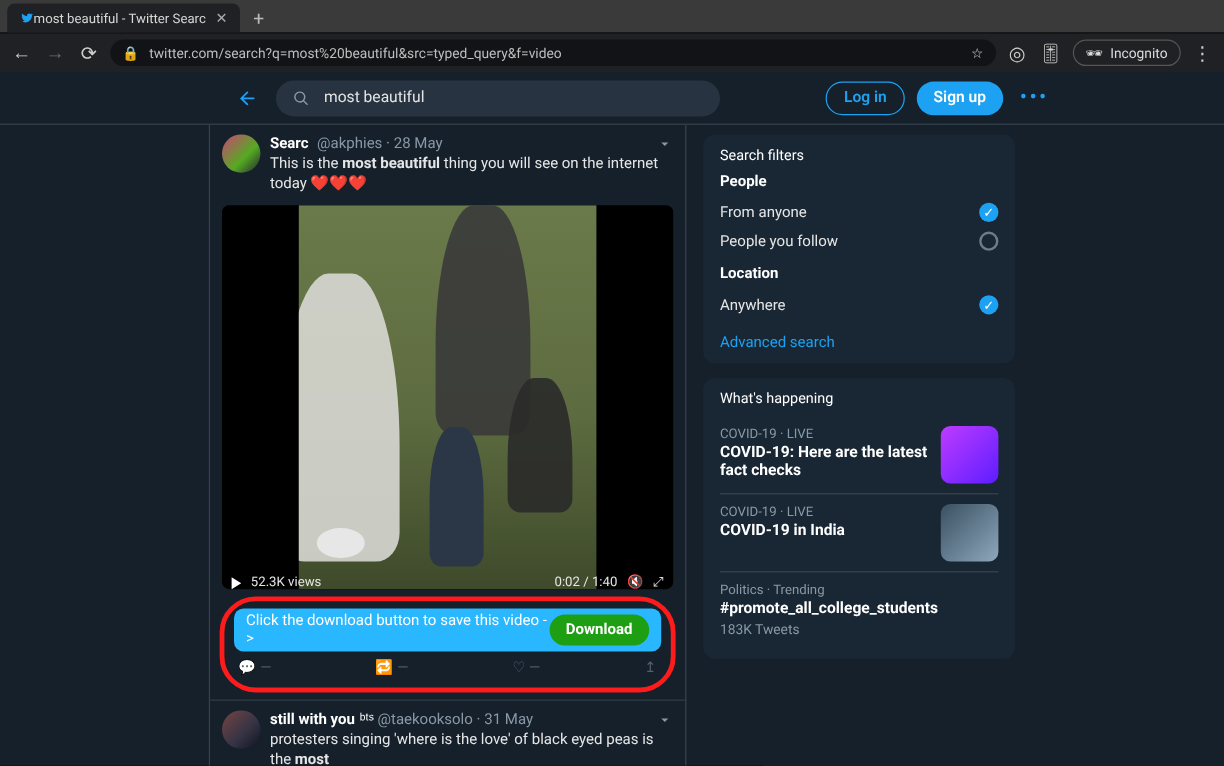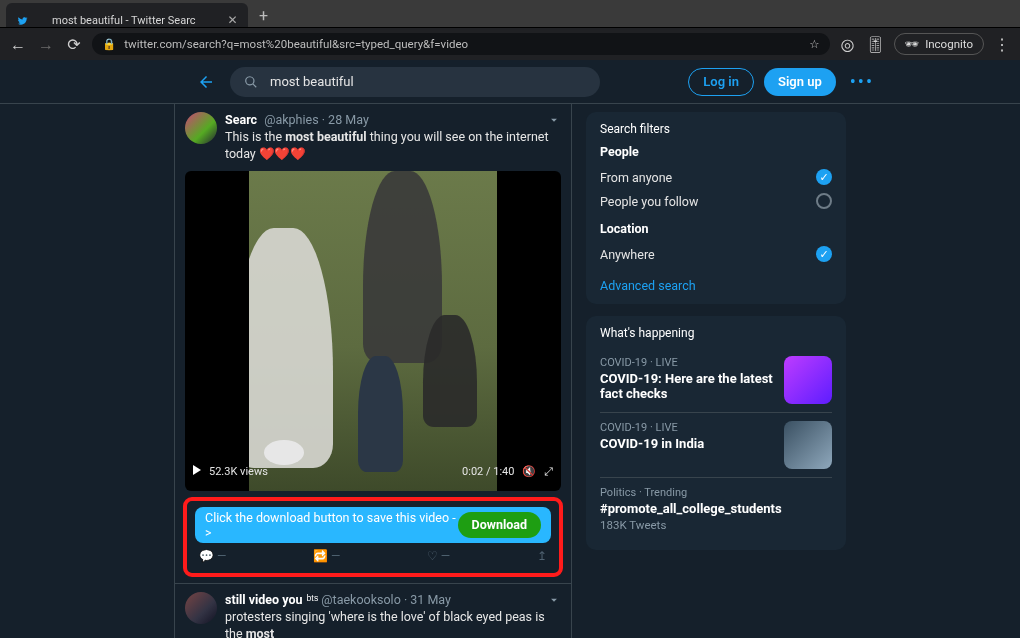--- a/index.html
+++ b/index.html
@@ -13,21 +13,21 @@
     --green:#1E9E12;
     --chrome-bar:#202124;
     --tab-strip:#3a3a3a;
     --omnibox:#111316;
   }
   *{box-sizing:border-box;font-family:-apple-system,BlinkMacSystemFont,"Segoe UI",Roboto,Arial,sans-serif;}
   body{margin:0;width:1020px;height:638px;background:#0b0d10;overflow:hidden;}
 
   
   .tab-strip{height:28px;background:var(--tab-strip);display:flex;align-items:flex-end;border-bottom:1px solid #000;}
-  .tab{height:24px;background:var(--chrome-bar);border-radius:6px 6px 0 0;display:flex;align-items:flex-end;gap:24px;padding:0 10px;margin-left:6px;min-width:170px;font-size:11px;color:#d7d7d7;}
+  .tab{height:24px;background:var(--chrome-bar);border-radius:6px 6px 0 0;display:flex;align-items:center;gap:0;padding:0 10px;margin-left:6px;min-width:170px;font-size:11px;color:#d7d7d7;}
   .tab svg{width:12px;height:12px;flex:0 0 auto;}
   .tab-close{font-size:12px;color:#aaa;margin-left:8px;}
   .new-tab{width:24px;height:24px;color:#bbb;display:flex;align-items:center;justify-content:center;font-size:16px;margin-left:4px;cursor:pointer;}
 
   
   .chrome-bar{height:32px;background:var(--chrome-bar);display:flex;align-items:center;padding:0 8px;gap:8px;}
   .chrome-icn{width:20px;height:20px;color:#cfcfcf;display:flex;align-items:center;justify-content:center;cursor:pointer;}
   .chrome-icn.dis{color:#6b6b6b;}
   .omnibox{flex:1;height:22px;background:var(--omnibox);border-radius:12px;display:flex;align-items:center;padding:0 10px;color:#bdbdbd;font-size:11.5px;gap:8px;}
   .omnibox .url{flex:1;color:#bdbdbd;}
@@ -62,27 +62,27 @@
 
   .video{margin-top:8px;background:#000;border-radius:6px;overflow:hidden;position:relative;height:320px;}
   .frame{position:absolute;inset:0;display:flex;align-items:center;justify-content:center;}
   .frame .inner{width:66%;height:100%;background:linear-gradient(180deg,#6b7a4a 0%, #5d6b40 55%, #3e4a2a 100%);position:relative;overflow:hidden;}
   .figure{position:absolute;background:#111;border-radius:40% 40% 20% 20%/60% 60% 10% 10%;opacity:.9;}
   .f1{left:-6%;top:18%;width:40%;height:75%;background:#d8d8d3;}
   .f2{left:46%;top:0%;width:32%;height:60%;background:#3a3a3a;}
   .f3{left:70%;top:45%;width:22%;height:35%;background:#2a2a2a;}
   .kid{position:absolute;left:44%;top:58%;width:18%;height:36%;background:#2b3746;border-radius:40% 40% 20% 20%/50% 50% 10% 10%;}
   .shoe{position:absolute;left:6%;bottom:8%;width:16%;height:8%;background:#e7e7e7;border-radius:50%;}
-  .ctrlbar{position:absolute;left:0;right:0;bottom:0;height:26px;display:flex;align-items:flex-start;gap:8px;color:#e5e5e5;font-size:11px;padding:0 8px;}
+  .ctrlbar{position:absolute;left:0;right:0;bottom:0;height:26px;display:flex;align-items:flex-end;gap:8px;color:#e5e5e5;font-size:11px;padding:0 8px;}
   .play-icn{width:0;height:0;border-left:8px solid #fff;border-top:5px solid transparent;border-bottom:5px solid transparent;}
   .views{flex:0 0 auto;}
   .ctrlbar .spacer{flex:1;}
   .vol,.full{color:#e5e5e5;}
 
-  .dl-callout{margin:6px -2px 2px;border:4px solid #ff1b1b;border-radius:9px;padding:6px 8px 10px;}
+  .dl-callout{margin:6px -2px 2px;border:4px solid #ff1b1b;border-radius:30px;padding:6px 8px 10px;}
   .dl-bar{height:36px;background:#29B7FF;border-radius:8px;display:flex;align-items:center;justify-content:space-between;padding:0 10px;color:#fff;font-size:12.5px;}
   .dl-btn{height:26px;padding:0 14px;border-radius:14px;border:none;background:var(--green);color:#fff;font-weight:700;font-size:12.5px;cursor:pointer;}
   .action-row{display:flex;justify-content:space-between;color:#506271;font-size:12px;margin-top:6px;padding:0 4px;}
 
   
   .tweet2{border:1px solid var(--border);border-top:none;background:var(--bg);padding:8px 10px 0;}
 
   
   .panel{background:var(--panel2);border-radius:10px;padding:10px 14px;margin-bottom:12px;}
   .panel h3{margin:0 0 8px;font-size:12px;font-weight:400;}
@@ -217,21 +217,21 @@
             <span>↥</span>
           </div>
         </div>
       </div>
 
       <div class="tweet2">
         <div class="tw-head">
           <div class="avatar b"></div>
           <div style="flex:1;">
             <div class="tw-meta">
-              <span class="name">still video you</span><span style="color:#fff;">ᵇᵗˢ</span>
+              <span class="name">still with you</span><span style="color:#fff;">ᵇᵗˢ</span>
               <span> </span>
               <span>@taekooksolo</span>
               <span> · </span>
               <span>31 May</span>
             </div>
             <div class="tw-text">
               <span>protesters singing 'where is the love' of black eyed peas is the </span><b>most</b><br>
               
             </div>
           </div>

